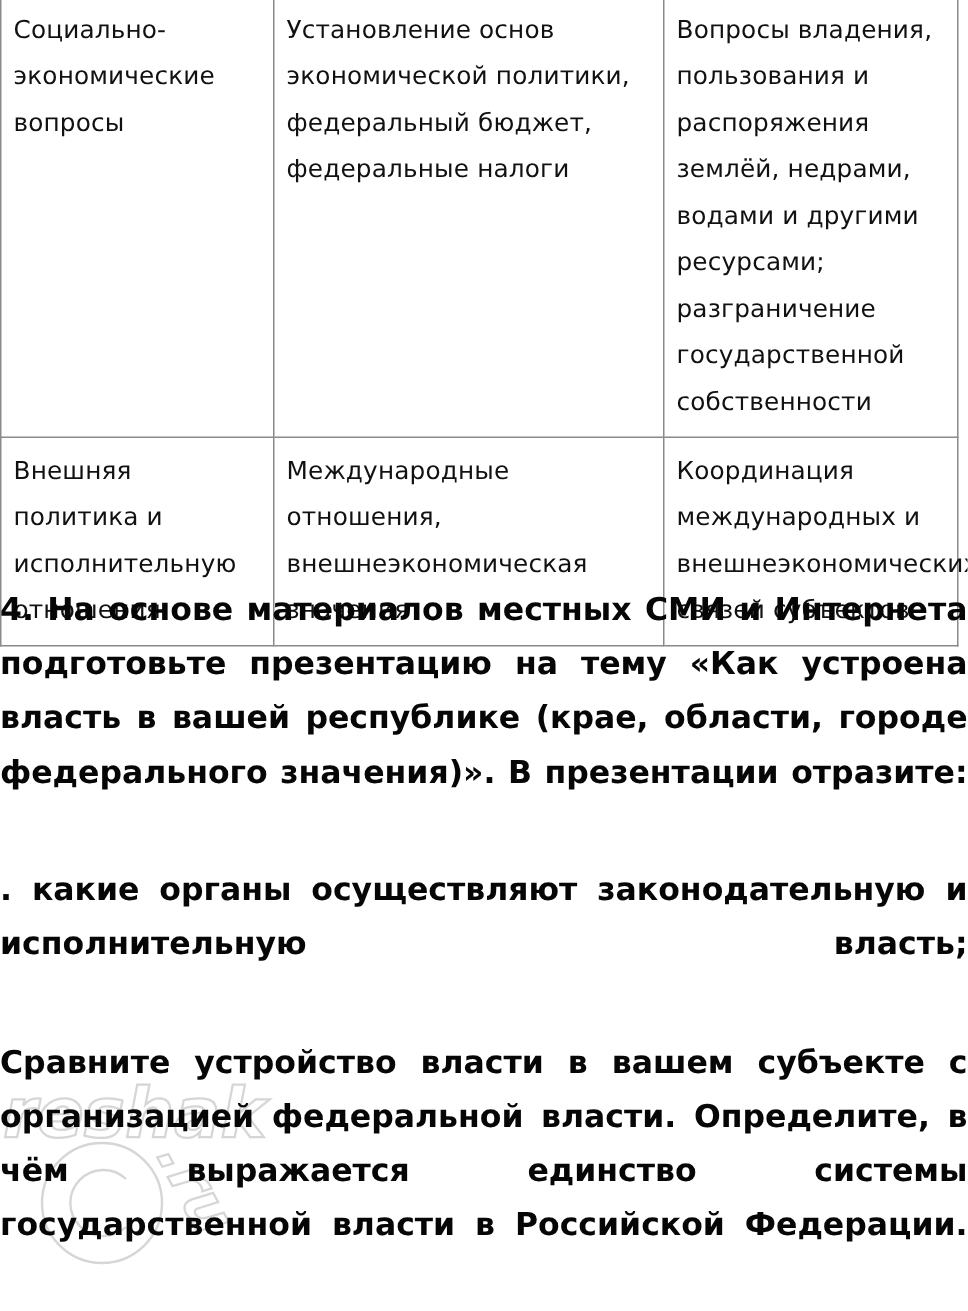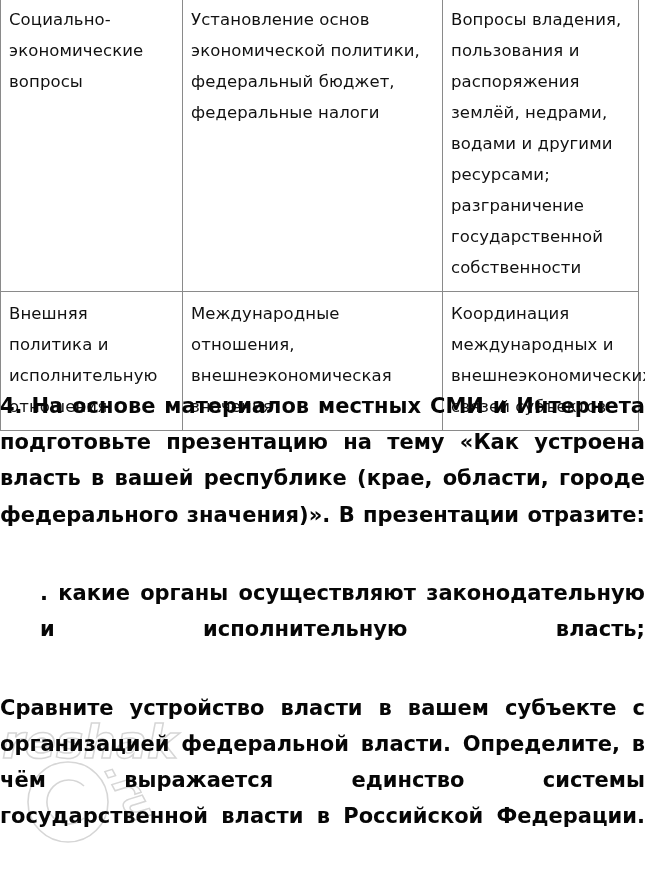--- a/index.html
+++ b/index.html
@@ -74,21 +74,21 @@
     line-height: 36.2px;
     font-weight: bold;
     text-align: justify;
     text-justify: inter-word;
     color: #060606;
     margin: 0;
     letter-spacing: 0px;
     word-spacing: 0px;
   }
   .para.p-task      { margin-bottom: 6px; }
-  .para.p-bullet    { margin-bottom: 6px; padding-left: 40px; }
+  .para.p-bullet    { margin-bottom: 6px; }
   .para.p-compare   { margin-top: 6px; margin-bottom: 6px; }
   
   .para::after {
     content: "";
     display: inline-block;
     width: 100%;
   }
   .para.no-stretch::after { display: none; }
 </style>
 </head>

